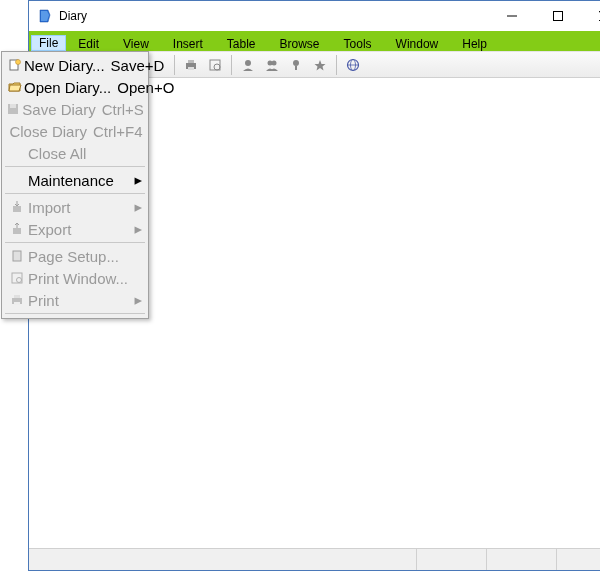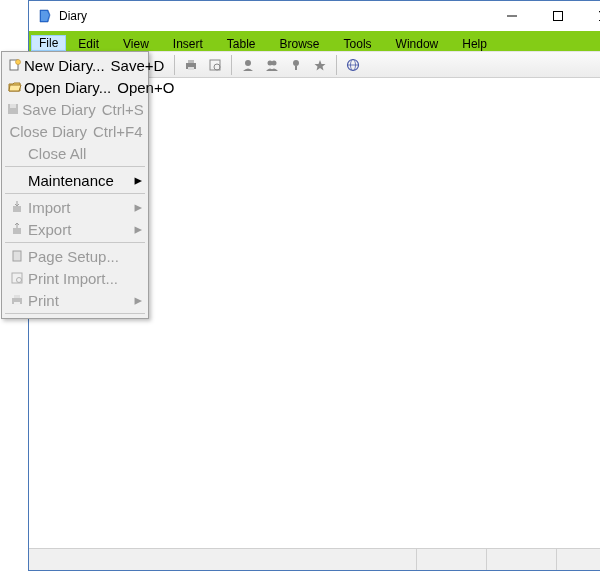--- a/index.html
+++ b/index.html
@@ -229,21 +229,21 @@
         </span>
       <span class="lbl">Page Setup...</span>
     </div>
     <div class="row disabled">
       <span class="ico">
           <svg width="14" height="14" viewBox="0 0 14 14">
             <rect x="2" y="2" width="10" height="10" fill="none" stroke="#b0b0b0"></rect>
             <circle cx="9" cy="9" r="2.5" fill="none" stroke="#b0b0b0"></circle>
           </svg>
         </span>
-      <span class="lbl">Print Import...</span>
+      <span class="lbl">Print Window...</span>
     </div>
     <div class="row disabled">
       <span class="ico">
           <svg width="14" height="14" viewBox="0 0 14 14">
             <rect x="2" y="5" width="10" height="6" fill="#c0c0c0"></rect>
             <rect x="4" y="2" width="6" height="3" fill="#e0e0e0"></rect>
             <rect x="4" y="9" width="6" height="3" fill="#eee"></rect>
           </svg>
         </span>
       <span class="lbl">Print</span>

